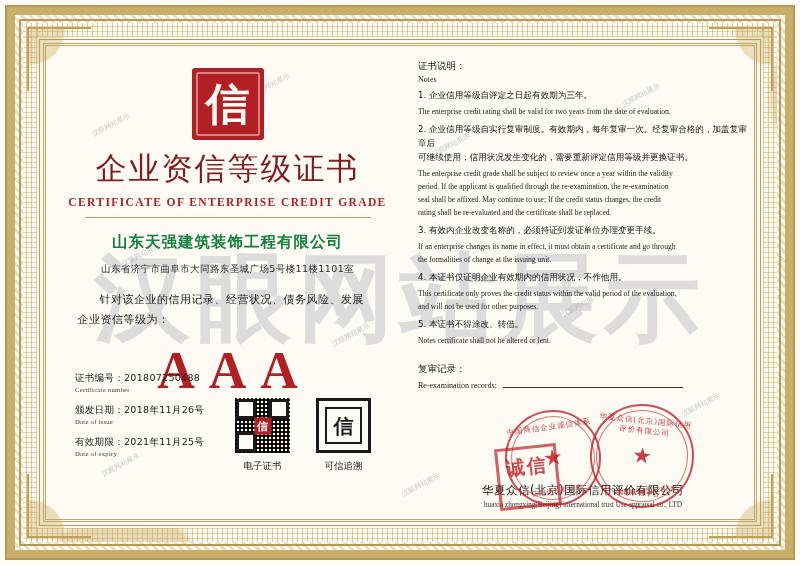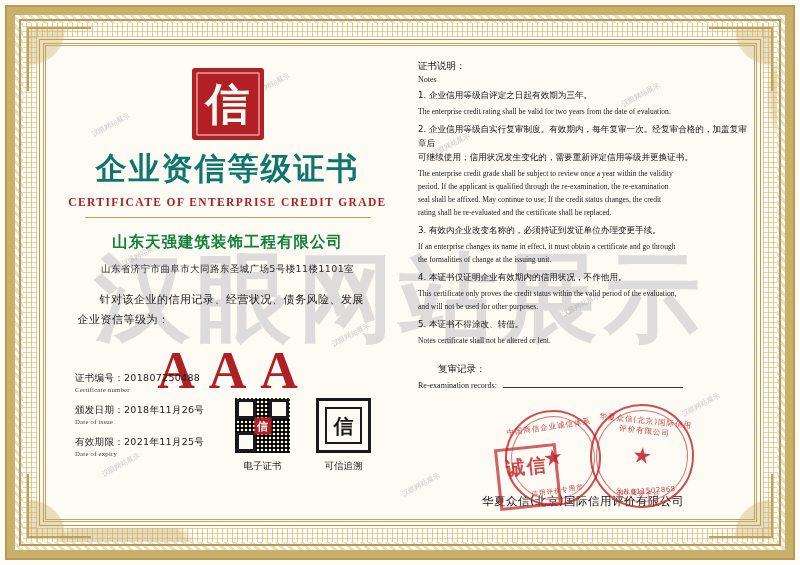--- a/index.html
+++ b/index.html
@@ -158,22 +158,22 @@
     content: "";
     position: absolute;
     left: 4px; top: 4px; right: 4px; bottom: 4px;
     border: 2px solid rgba(253,251,244,0.45);
     border-radius: 2px;
   }
 
   
   .title-cn {
     font-size: 31px;
-    font-weight: bold;
-    color: #0f766e;
+    font-weight: normal;
+    color: #7f1d1d;
     letter-spacing: 2px;
     margin-top: 4px;
     font-family: "DejaVu Sans", sans-serif;
   }
   .title-en {
     font-size: 11.5px;
     color: #b01f24;
     letter-spacing: 1.4px;
     margin-top: 6px;
     font-family: "Liberation Serif", serif;
@@ -338,21 +338,20 @@
     margin-top: 2px;
     font-family: "Liberation Serif", serif;
   }
   .reexam {
     margin-top: 16px;
   }
   .reexam-cn {
     font-size: 9.5px;
     color: #111;
     font-family: "DejaVu Sans", sans-serif;
-    margin-left: 20px;
   }
   .reexam-en {
     font-size: 8px;
     color: #222;
     margin-top: 3px;
     font-family: "Liberation Serif", serif;
     white-space: nowrap;
   }
   .reexam-en .rule {
     display: inline-block;
@@ -573,20 +572,21 @@
         <div class="reexam-cn">复审记录：</div>
         <div class="reexam-en">
           <span>Re-examination records:</span>
           <span class="rule"></span>
         </div>
       </div>
     </div>
 
     <div class="issuer">
       <div class="issuer-cn">华夏众信(北京)国际信用评价有限公司</div>
+      <div class="issuer-en">huaxia zhongxing(Beijing) international trust Use appraisal co., LTD</div>
     </div>
 
   </div>
 
   <div class="stamp" id="stamp1">
     <div class="ring"></div>
     <div class="arc-top">中国商信企业诚信体系</div>
     <div class="star">★</div>
     <div class="arc-bottom">信用评价专用章</div>
   </div>

